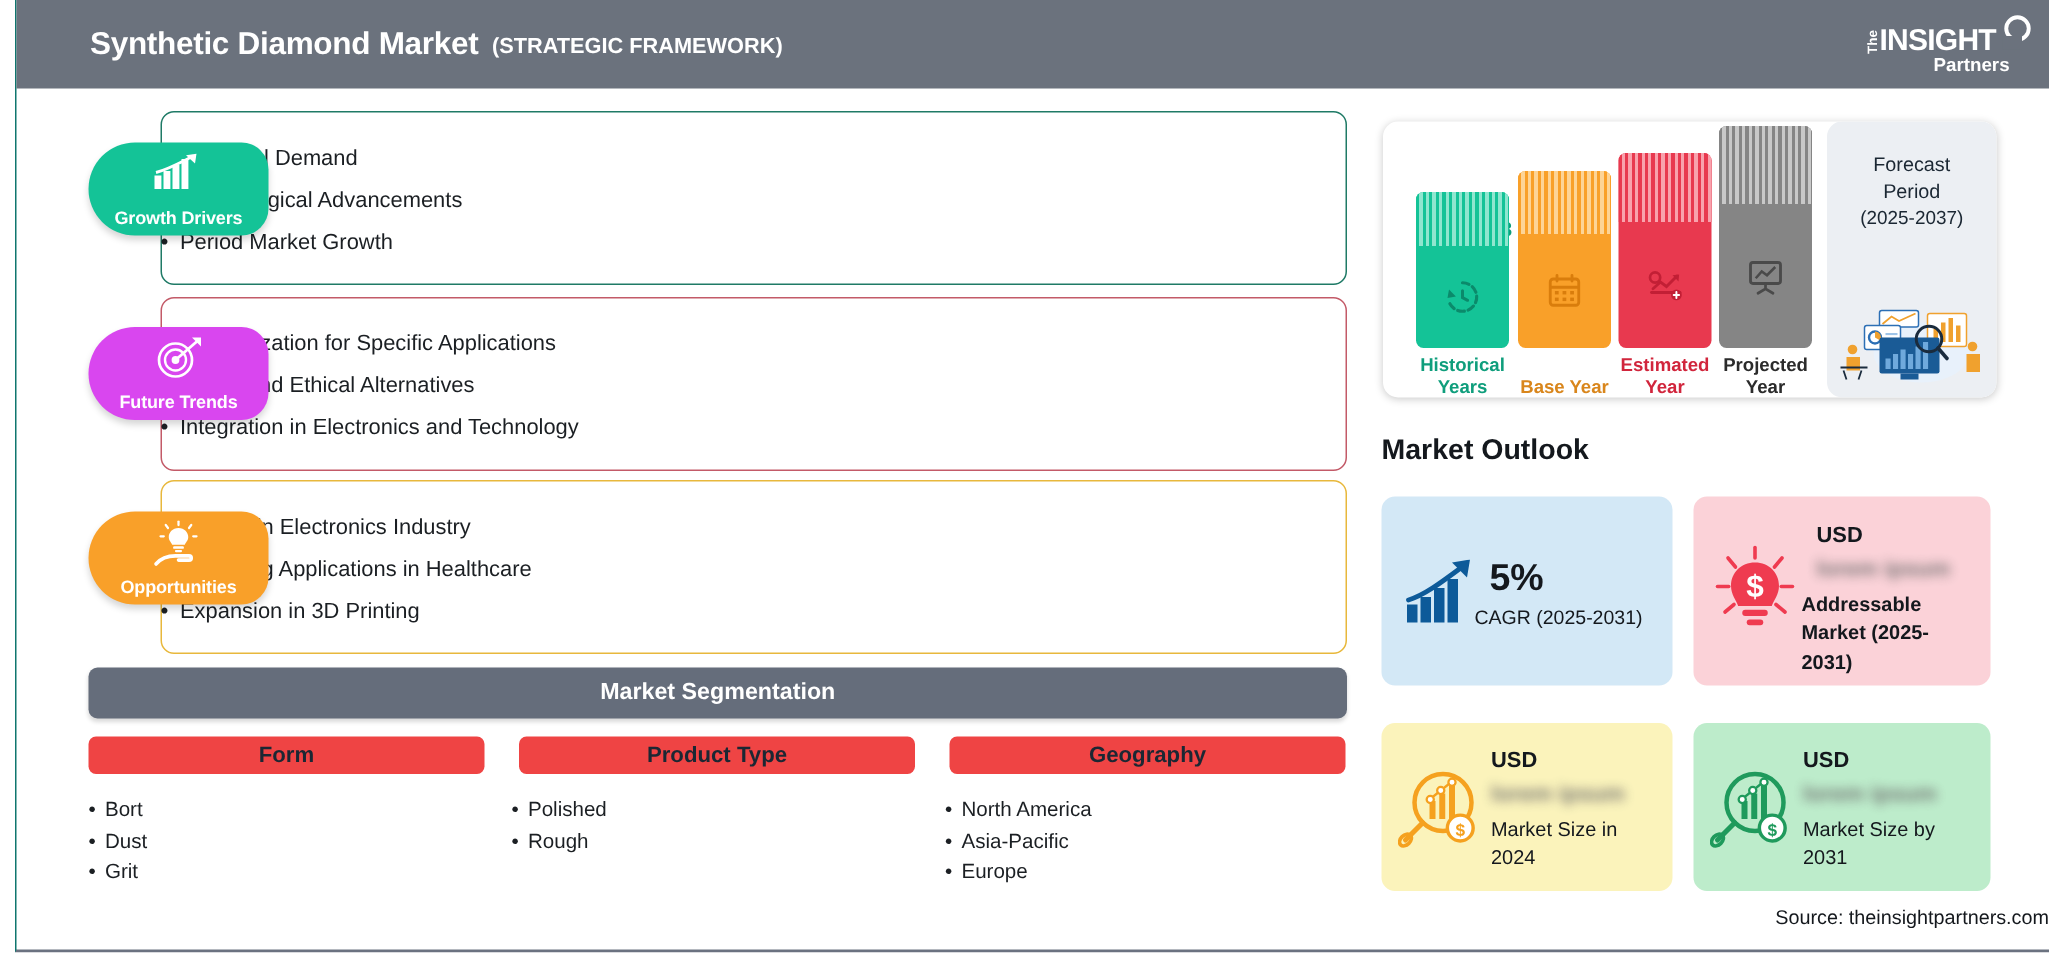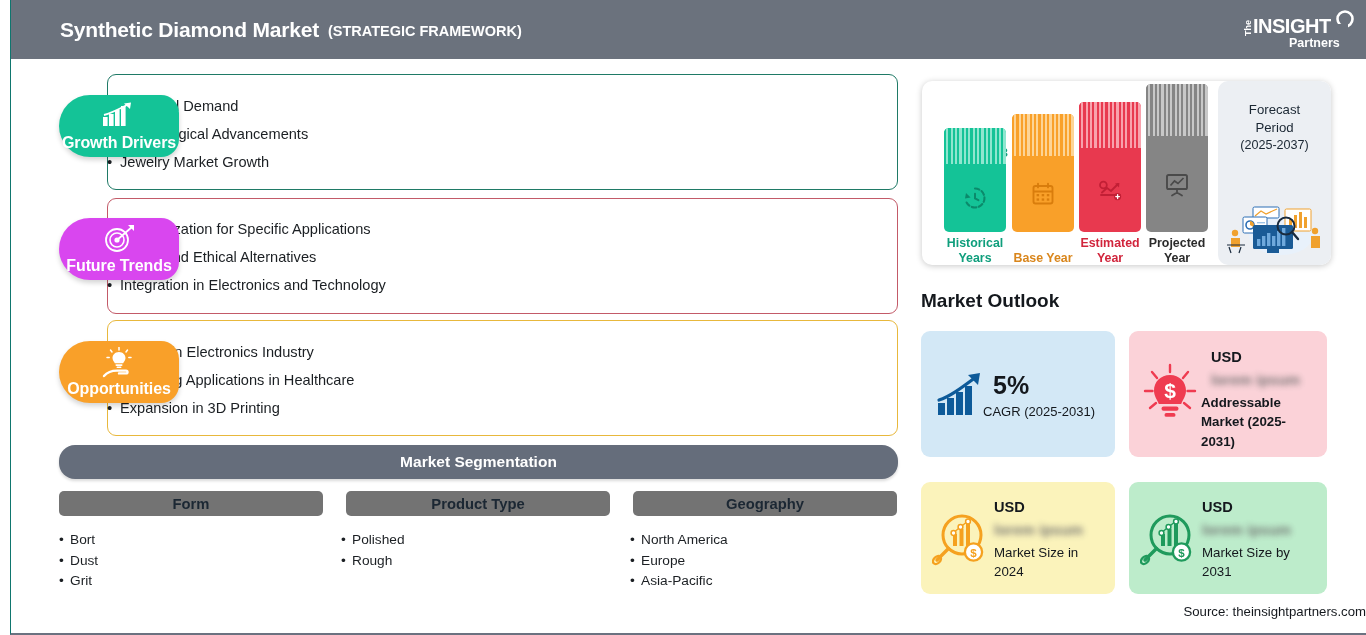--- a/index.html
+++ b/index.html
@@ -35,38 +35,38 @@
   .bullets.green  { top:33px; }
   .bullets.red    { top:156px; }
   .bullets.orange { top:279px; }
 
   .pill {
     position:absolute; left:48px; width:120px; height:62px;
     border-radius:31px 18px 18px 31px;
     display:flex; flex-direction:column; align-items:center; justify-content:flex-end;
     padding-bottom:5px; box-shadow:0 3px 5px rgba(0,0,0,0.17);
   }
-  .pill .pill-label { color:#fff; font-size:16px; font-weight:bold; letter-spacing:-0.1px; }
+  .pill .pill-label { color:#fff; font-size:12px; font-weight:bold; letter-spacing:-0.1px; }
   .pill .pill-icon { position:absolute; top:6px; left:50%; transform:translateX(-50%); }
   .pill.green  { top:36px;  background:#14c397; }
   .pill.red    { top:159px; background:#d946ef; }
   .pill.orange { top:282px; background:#f9a029; }
 
   
   .seg-header {
     position:absolute; left:48px; top:386px; width:839px; height:34px;
-    background:#656d7b; border-radius:16px;
+    background:#656d7b; border-radius:6px;
     display:flex; align-items:center; justify-content:center;
     box-shadow:0 2px 3px rgba(0,0,0,0.15);
   }
   .seg-header span { color:#fff; font-size:15.5px; font-weight:bold; }
 
   .seg-col { position:absolute; top:432px; }
   .seg-col-head {
-    height:25px; background:#737373; border-radius:5px;
+    height:25px; background:#ef4444; border-radius:5px;
     display:flex; align-items:center; justify-content:center;
   }
   .seg-col-head span { color:#1b2733; font-size:14.8px; font-weight:bold; }
   .seg-col ul { list-style:none; margin-top:14px; }
   .seg-col li { font-size:13.7px; color:#1b1f23; line-height:20.6px; white-space:nowrap; }
   .seg-col li::before { content:"\2022"; display:inline-block; width:11px; }
   .seg-col.c1 { left:48px;  width:264px; }
   .seg-col.c2 { left:335px; width:264px; }
   .seg-col.c3 { left:622px; width:264px; }
   .seg-col.c1 ul { margin-left:0px; }
@@ -140,21 +140,21 @@
       <text x="52" y="41" fill="#ffffff" font-family="Liberation Sans, sans-serif" font-size="12.5" font-weight="bold">Partners</text>
     </svg>
   </div>
 
   <div class="left">
 
     <div class="seg-row green"></div>
     <ul class="bullets green">
       <li>Industrial Demand</li>
       <li>Technological Advancements</li>
-      <li>Jewelry Market Growth</li>
+      <li>Period Market Growth</li>
     </ul>
     <div class="pill green">
       <svg class="pill-icon" width="40" height="28" viewBox="0 0 40 28">
         <rect x="4" y="16" width="4.6" height="9" fill="#fff"></rect>
         <rect x="10" y="13" width="4.6" height="12" fill="#fff"></rect>
         <rect x="16" y="9" width="4.6" height="16" fill="#fff"></rect>
         <rect x="22" y="5" width="4.6" height="20" fill="#fff"></rect>
         <path d="M5 14 C13 12, 20 8, 30 3" stroke="#fff" stroke-width="1.9" fill="none"></path>
         <path d="M25 2.5 L32 1.5 L31 8 Z" fill="#fff"></path>
       </svg>
@@ -225,22 +225,22 @@
         <li>Rough</li>
       </ul>
     </div>
 
     <div class="seg-col c3">
       <div class="seg-col-head">
         <span>Geography</span>
       </div>
       <ul>
         <li>North America</li>
+        <li>Asia-Pacific</li>
         <li>Europe</li>
-        <li>Asia-Pacific</li>
       </ul>
     </div>
   </div>
 
   <div class="right">
 
     <div class="timeline-card">
       <div class="tl-bars">
 
         <div class="tl-item" style="left:22px; height:160px;">

